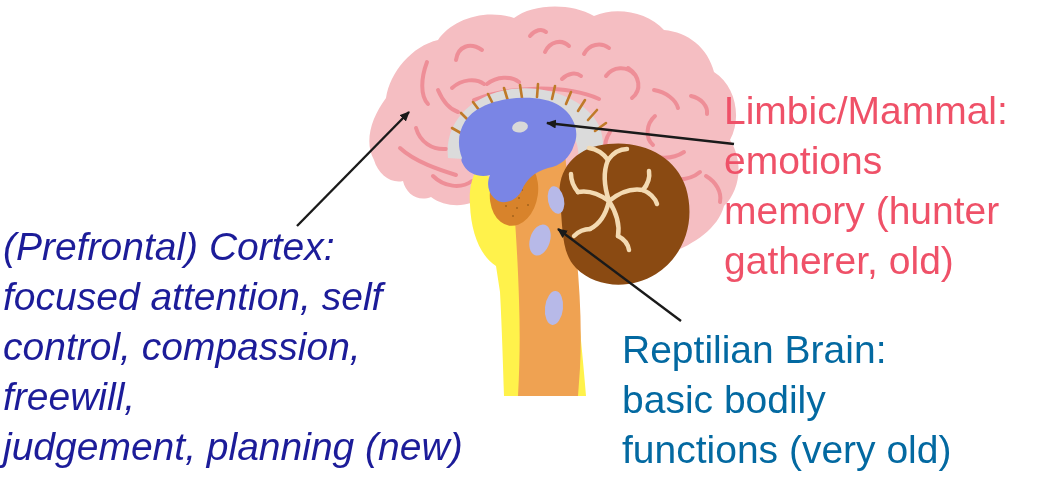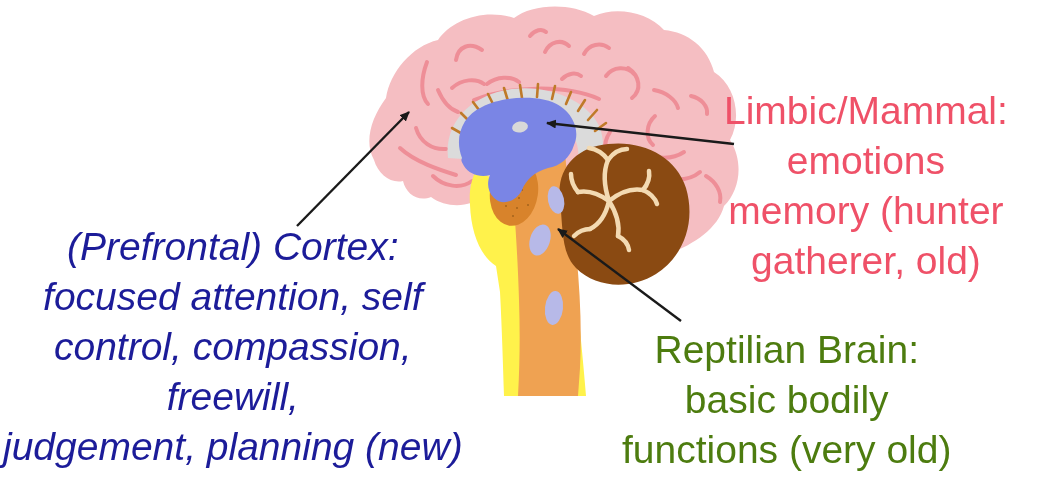--- a/index.html
+++ b/index.html
@@ -10,25 +10,24 @@
     overflow:hidden;
     font-family:"Liberation Sans", sans-serif;
   }
   .stage svg{position:absolute;left:0;top:0;}
   .label{
     position:absolute;
     font-size:39px;
     line-height:50px;
     white-space:pre-line;
     letter-spacing:0px;
-    text-align:center;
   }
   .label-cortex{left:3px;top:222px;color:#1C1C99;font-style:italic;}
   .label-limbic{left:724px;top:86px;color:#EF5168;}
-  .label-reptilian{left:622px;top:325px;color:#4d7c0f;}
+  .label-reptilian{left:622px;top:325px;color:#0369a1;}
 </style>
 </head>
 <body>
 
 <div class="stage">
 
   <svg width="1056" height="497" viewBox="0 0 1056 497">
     <defs>
       <marker id="ah" markerWidth="11" markerHeight="10" refX="9" refY="4.5" orient="auto" markerUnits="userSpaceOnUse">
         <path d="M0,0 L10,4.5 L0,9 z" fill="#1A1A1A"></path>

